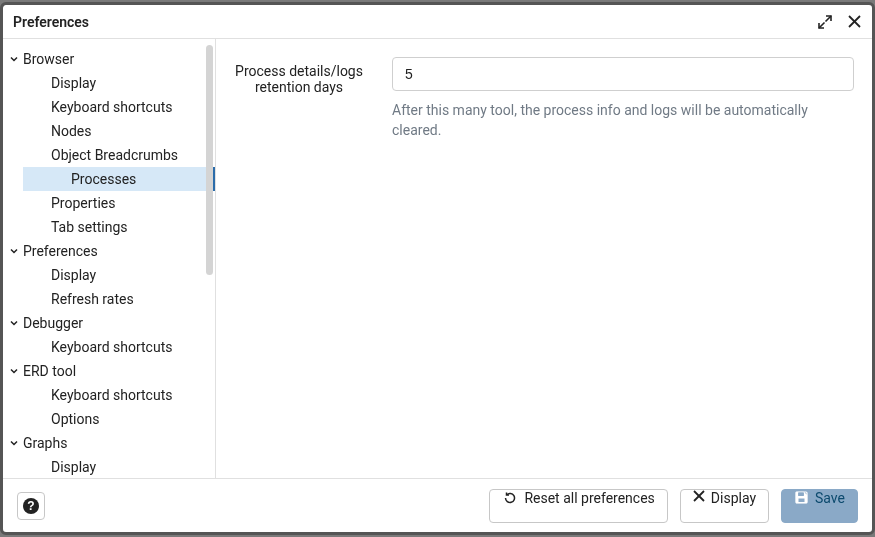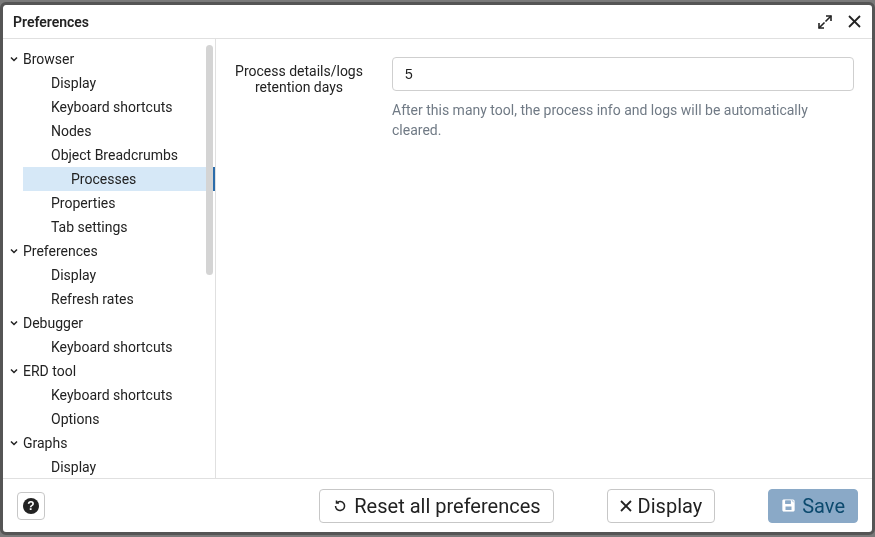--- a/index.html
+++ b/index.html
@@ -36,22 +36,22 @@
   .field-value { flex:1; }
   .field-input { width:100%; height:34px; border:1px solid #cfcfcf; border-radius:4px;
                  padding:0 12px; font-size:14px; color:#222; outline:none; }
   .field-help { color:#707a85; margin-top:10px; font-size:14px; line-height:1.4; }
   .footer { height:54px; border-top:1px solid #e0e0e0; display:flex; align-items:center;
             padding:0 14px; gap:12px; }
   .footer .spacer { flex:1; }
   .help-btn { width:28px; height:28px; border:1px solid #c7c7c7; border-radius:4px;
               display:flex; align-items:center; justify-content:center; cursor:pointer; }
   .btn { height:34px; border:1px solid #c7c7c7; border-radius:4px; background:#fff;
-         display:inline-flex; align-items:center; padding:0 12px; gap:6px;
-         cursor:pointer; font-size:20px; color:#222;margin-left:41px; }
+         display:inline-flex; align-items:flex-start; padding:0 12px; gap:6px;
+         cursor:pointer; font-size:14px; color:#222; }
   .btn.primary { background:#8aa9c7; border-color:#8aa9c7; color:#0c4a6e; }
   .icon { display:inline-flex; }
   svg { display:block; }
 </style>
 </head>
 <body>
 
 <div class="dialog">
 
   <div class="titlebar">

